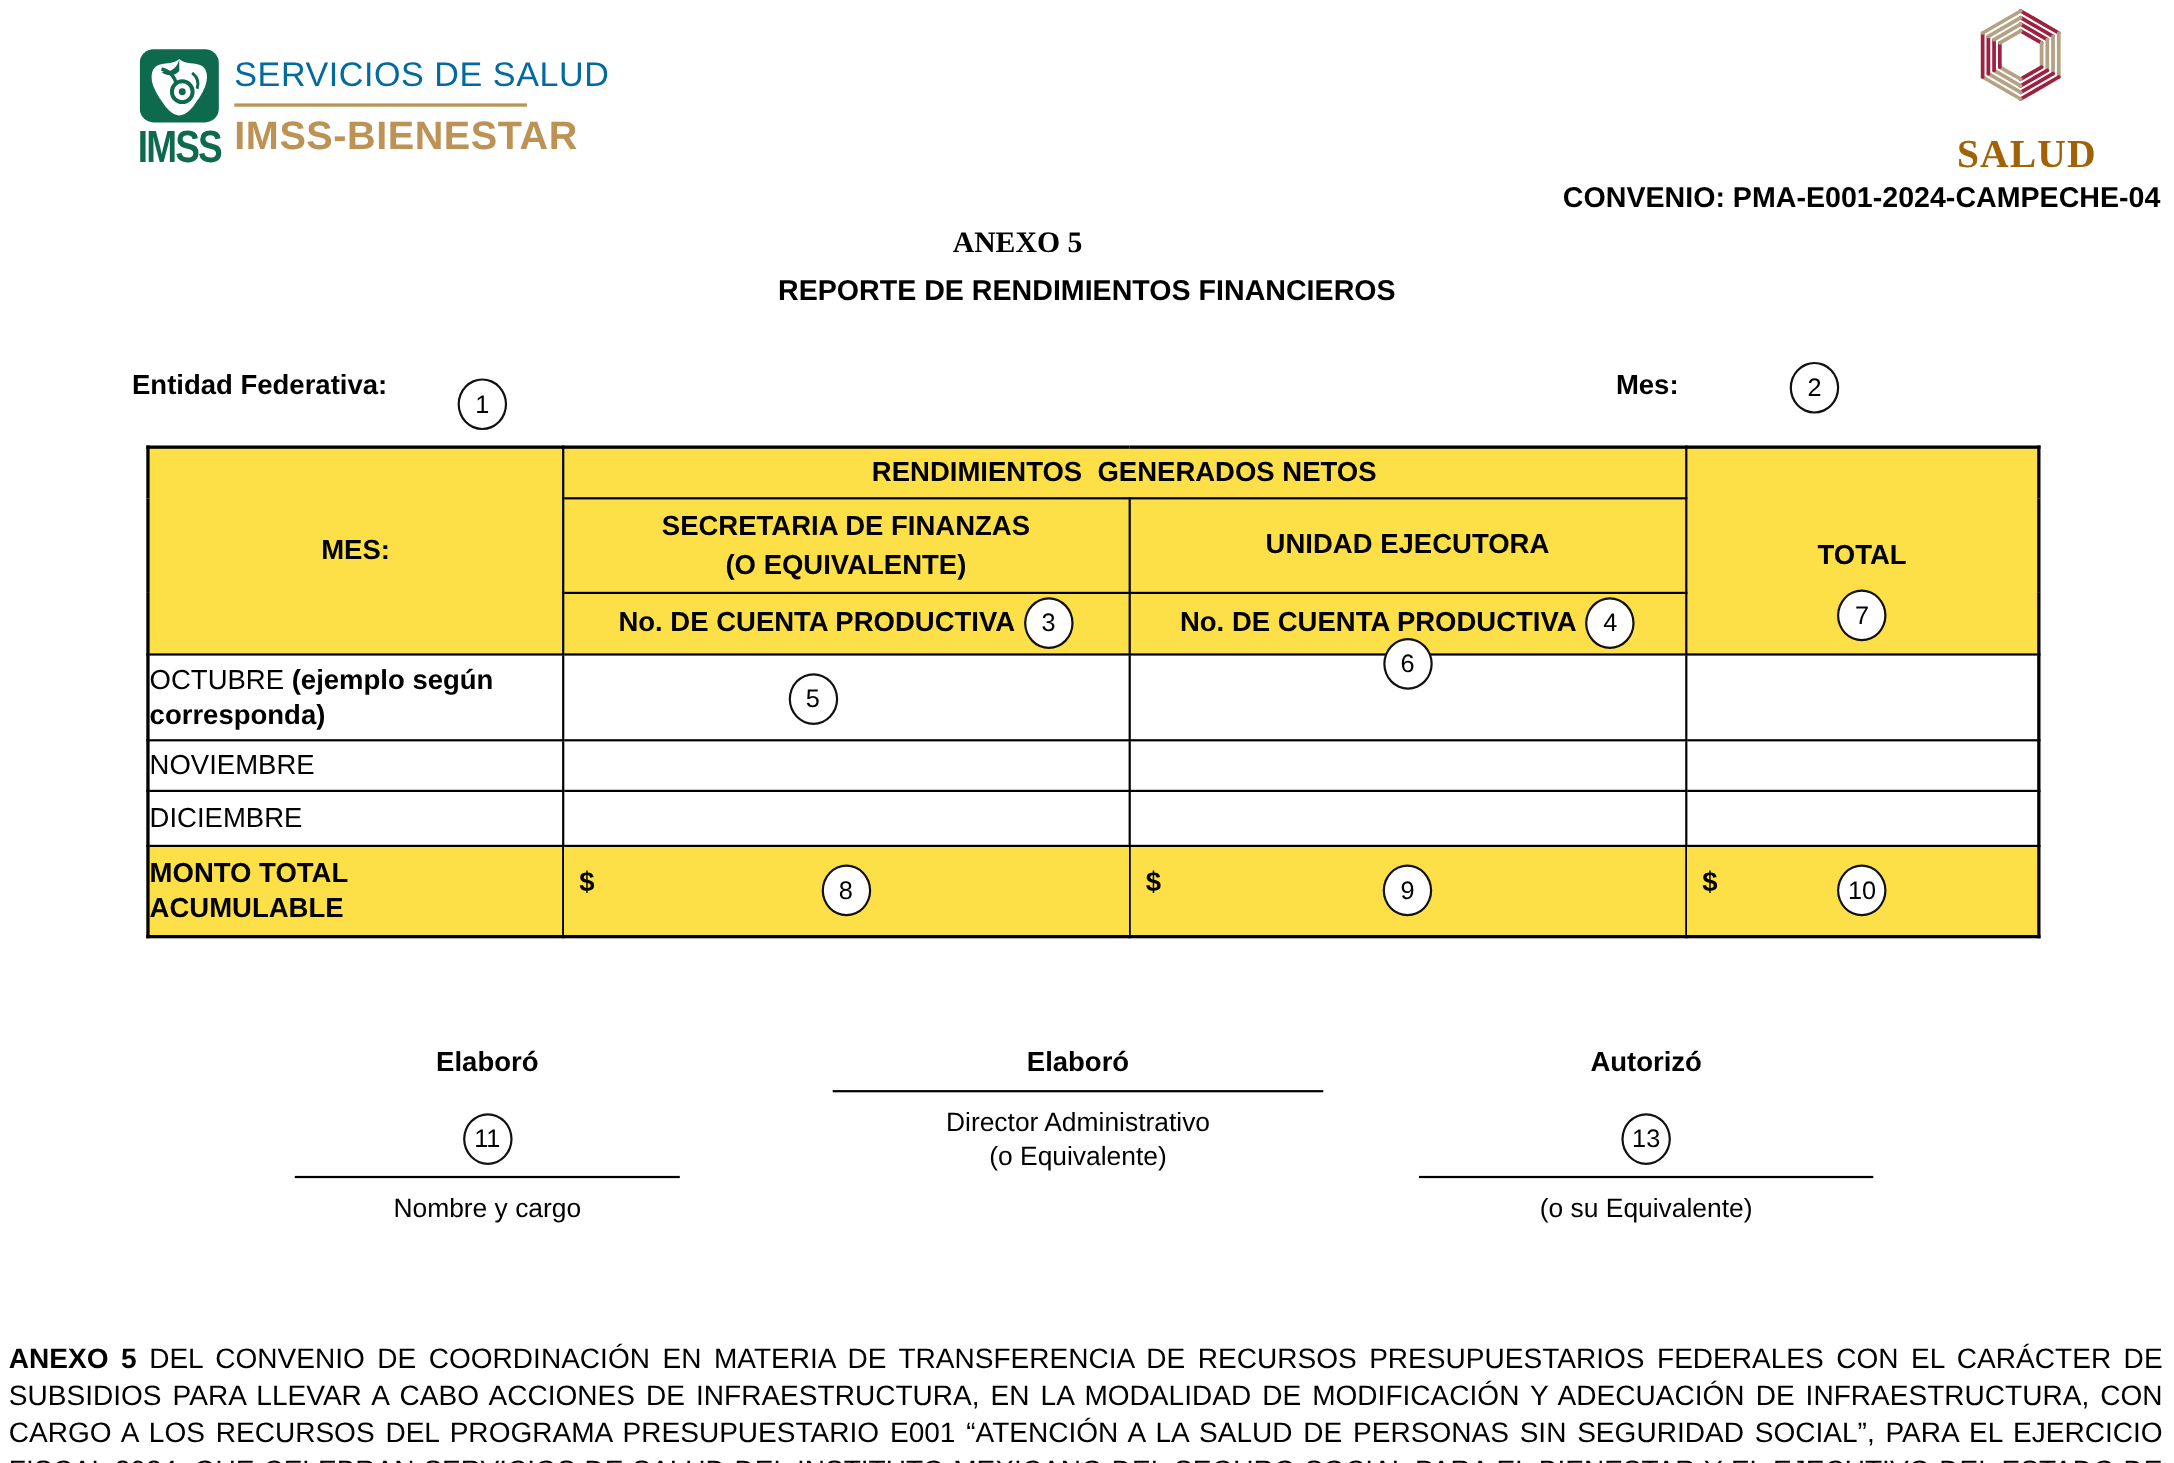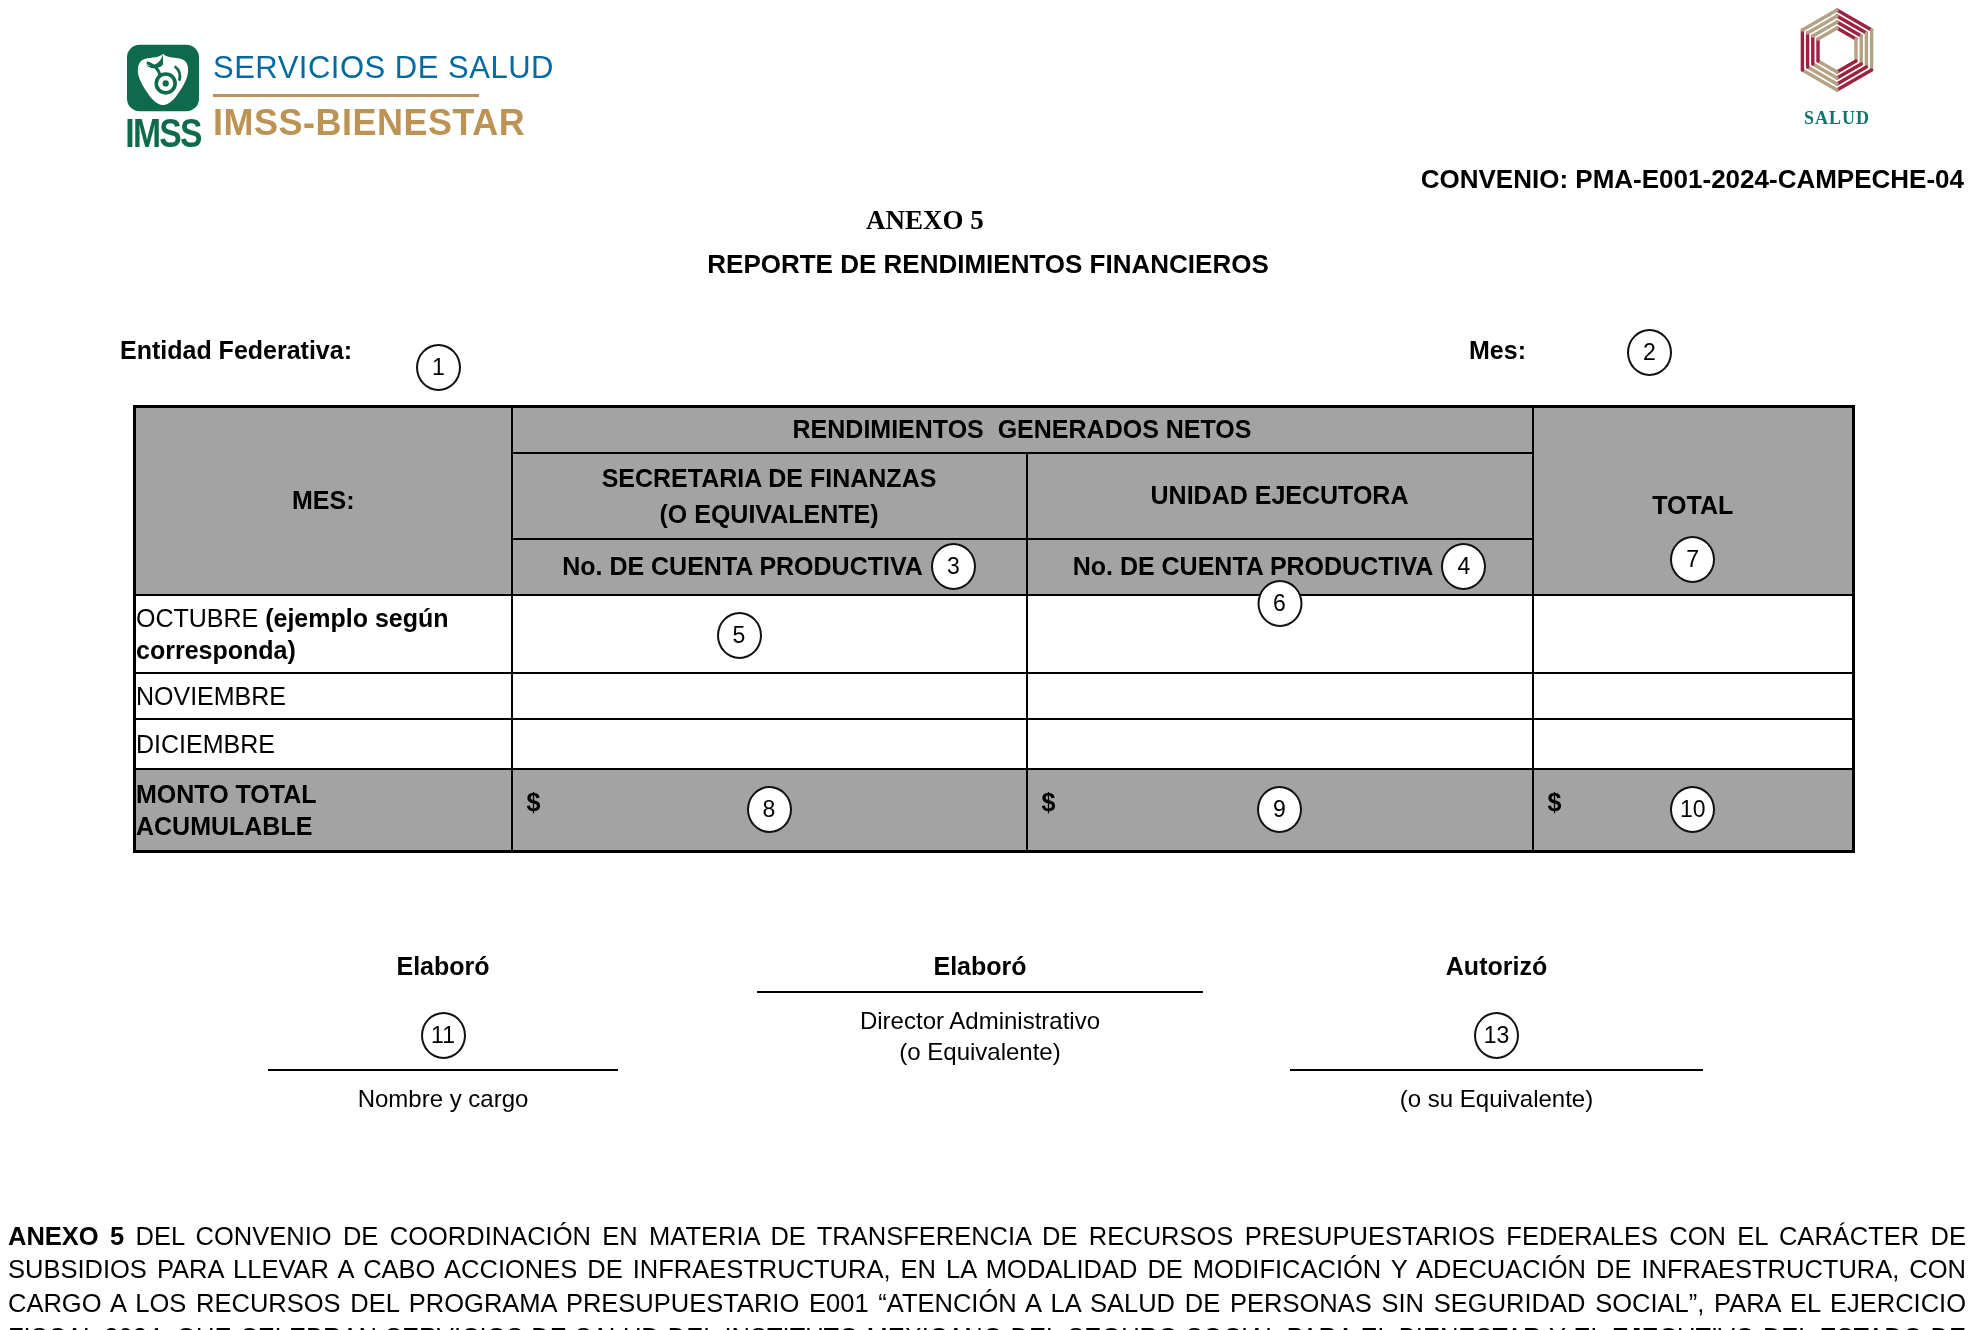--- a/index.html
+++ b/index.html
@@ -13,22 +13,22 @@
     position:absolute;left:116px;top:110px;width:94px;text-align:center;
     font-weight:bold;font-size:41px;color:#0E6A4D;letter-spacing:-2px;
     transform:scale(.82,1);transform-origin:center top;
   }
   .services-block{position:absolute;left:213px;top:50px;width:268px;}
   .services-line{font-size:31px;color:#0369a1;letter-spacing:.5px;white-space:nowrap;}
   .gold-divider{border-top:3px solid #BC9355;margin-top:8px;width:266px;}
   .program-line{font-size:36px;font-weight:bold;color:#BC9355;margin-top:5px;white-space:nowrap;letter-spacing:.5px;}
   .salud-block{position:absolute;left:1779px;top:4px;width:116px;text-align:center;}
   .salud-word{
-    font-family:"Liberation Serif", serif;font-weight:bold;font-size:18px;
-    color:#0f766e;letter-spacing:1px;margin-top:8px;
+    font-family:"Liberation Serif", serif;font-weight:bold;font-size:36px;
+    color:#a16207;letter-spacing:1px;margin-top:18px;
   }
   .convenio{position:absolute;top:164px;right:12px;font-size:26px;font-weight:bold;}
   .annex-title{
     position:absolute;top:205px;left:0;width:1850px;text-align:center;
     font-family:"Liberation Serif", serif;font-weight:bold;font-size:27px;
   }
   .report-title{position:absolute;top:249px;left:0;width:1976px;text-align:center;font-weight:bold;font-size:26px;}
   
   .entity-label{position:absolute;left:120px;top:336px;font-weight:bold;font-size:25px;}
   .month-label{position:absolute;left:1469px;top:336px;font-weight:bold;font-size:25px;}
@@ -36,21 +36,21 @@
   .circ{
     box-sizing:border-box;width:45px;height:47px;border:2.5px solid #111;border-radius:50%;
     background:#fff;display:inline-flex;align-items:center;justify-content:center;
     font-size:23px;line-height:1;flex:0 0 auto;
   }
   .circ.abs{position:absolute;}
   
   .fin-table-wrap{position:absolute;left:133px;top:405px;}
   table.fin{border-collapse:collapse;border:3.5px solid #000;table-layout:fixed;width:1719px;}
   table.fin td{border:2.5px solid #000;padding:0;vertical-align:middle;font-size:25px;}
-  .shade{background:#a3a3a3;}
+  .shade{background:#fde047;}
   .hdr{font-weight:bold;text-align:center;}
   .grp-cell{white-space:pre;}
   .sec-cell{line-height:36px;}
   .cellflex{display:flex;align-items:center;justify-content:center;gap:8px;}
   .total-cell-inner{display:flex;flex-direction:column;align-items:center;justify-content:flex-start;padding-top:72px;gap:16px;height:100%;box-sizing:border-box;}
   .mlabel{padding:6px 12px;line-height:32px;}
   .val{position:relative;}
   .money{position:relative;height:100%;}
   .money .cur{position:absolute;left:14px;top:18px;font-weight:bold;font-size:25px;}
   .money .cellflex{height:100%;}

